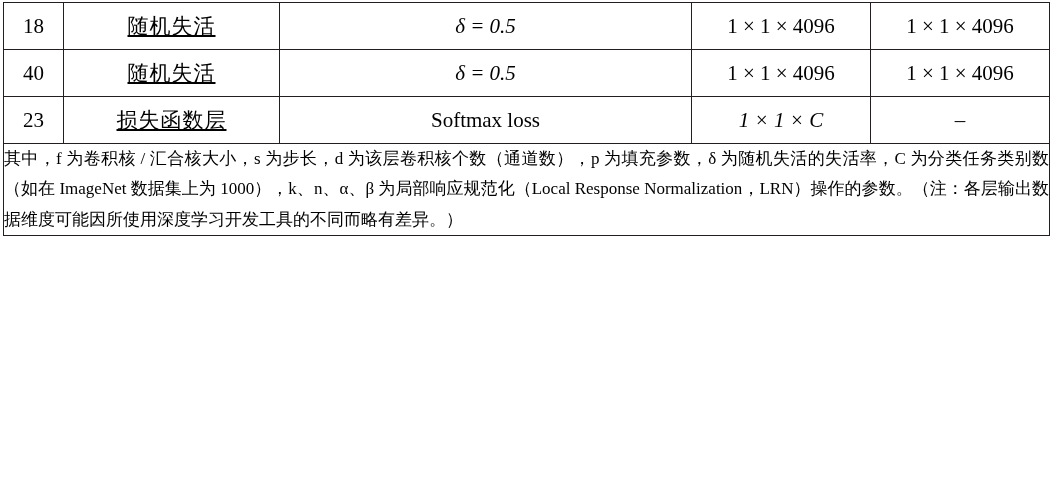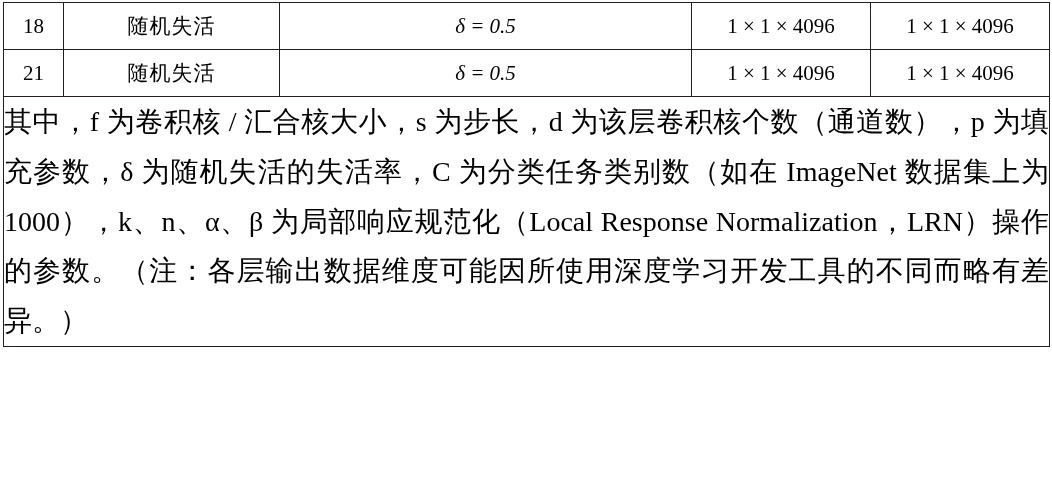--- a/index.html
+++ b/index.html
@@ -43,36 +43,37 @@
   col.c-out { width: 179px; }
 
   td.idx {
     text-align: left;
     padding-left: 12px;
     font-size: 21px;
   }
   td.name {
     font-size: 21.5px;
     letter-spacing: 1px;
+    text-decoration: underline;
   }
   .mathit {
     font-style: italic;
     font-family: "Liberation Serif", "DejaVu Serif", serif;
   }
   .dash {
     font-size: 21px;
   }
   td.note-cell {
     text-align: left;
     vertical-align: top;
     padding: 12px 14px 10px 14px;
     height: auto;
   }
   .note {
-    font-size: 28px;
+    font-size: 17px;
     line-height: 1.78;
     text-align: justify;
     text-justify: inter-ideograph;
   }
 </style>
 </head>
 <body>
 
 <div class="page">
   <table class="layer-table">
@@ -85,25 +86,32 @@
     </colgroup>
     <tbody>
       <tr>
         <td class="idx">18</td>
         <td class="name">随机失活</td>
         <td class="param mathit">δ = 0.5</td>
         <td class="io">1 × 1 × 4096</td>
         <td class="io">1 × 1 × 4096</td>
       </tr>
       <tr>
-        <td class="idx">21</td>
+        <td class="idx">40</td>
         <td class="name">随机失活</td>
         <td class="param mathit">δ = 0.5</td>
         <td class="io">1 × 1 × 4096</td>
         <td class="io">1 × 1 × 4096</td>
+      </tr>
+      <tr>
+        <td class="idx">23</td>
+        <td class="name">损失函数层</td>
+        <td class="param">Softmax loss</td>
+        <td class="io mathit">1 × 1 × C</td>
+        <td class="io dash">–</td>
       </tr>
       <tr>
         <td class="note-cell" colspan="5">
           <div class="note">其中，f 为卷积核 / 汇合核大小，s 为步长，d 为该层卷积核个数（通道数），p 为填充参数，δ 为随机失活的失活率，C 为分类任务类别数（如在 ImageNet 数据集上为 1000），k、n、α、β 为局部响应规范化（Local Response Normalization，LRN）操作的参数。（注：各层输出数据维度可能因所使用深度学习开发工具的不同而略有差异。）</div>
         </td>
       </tr>
     </tbody>
   </table>
 </div>
 

